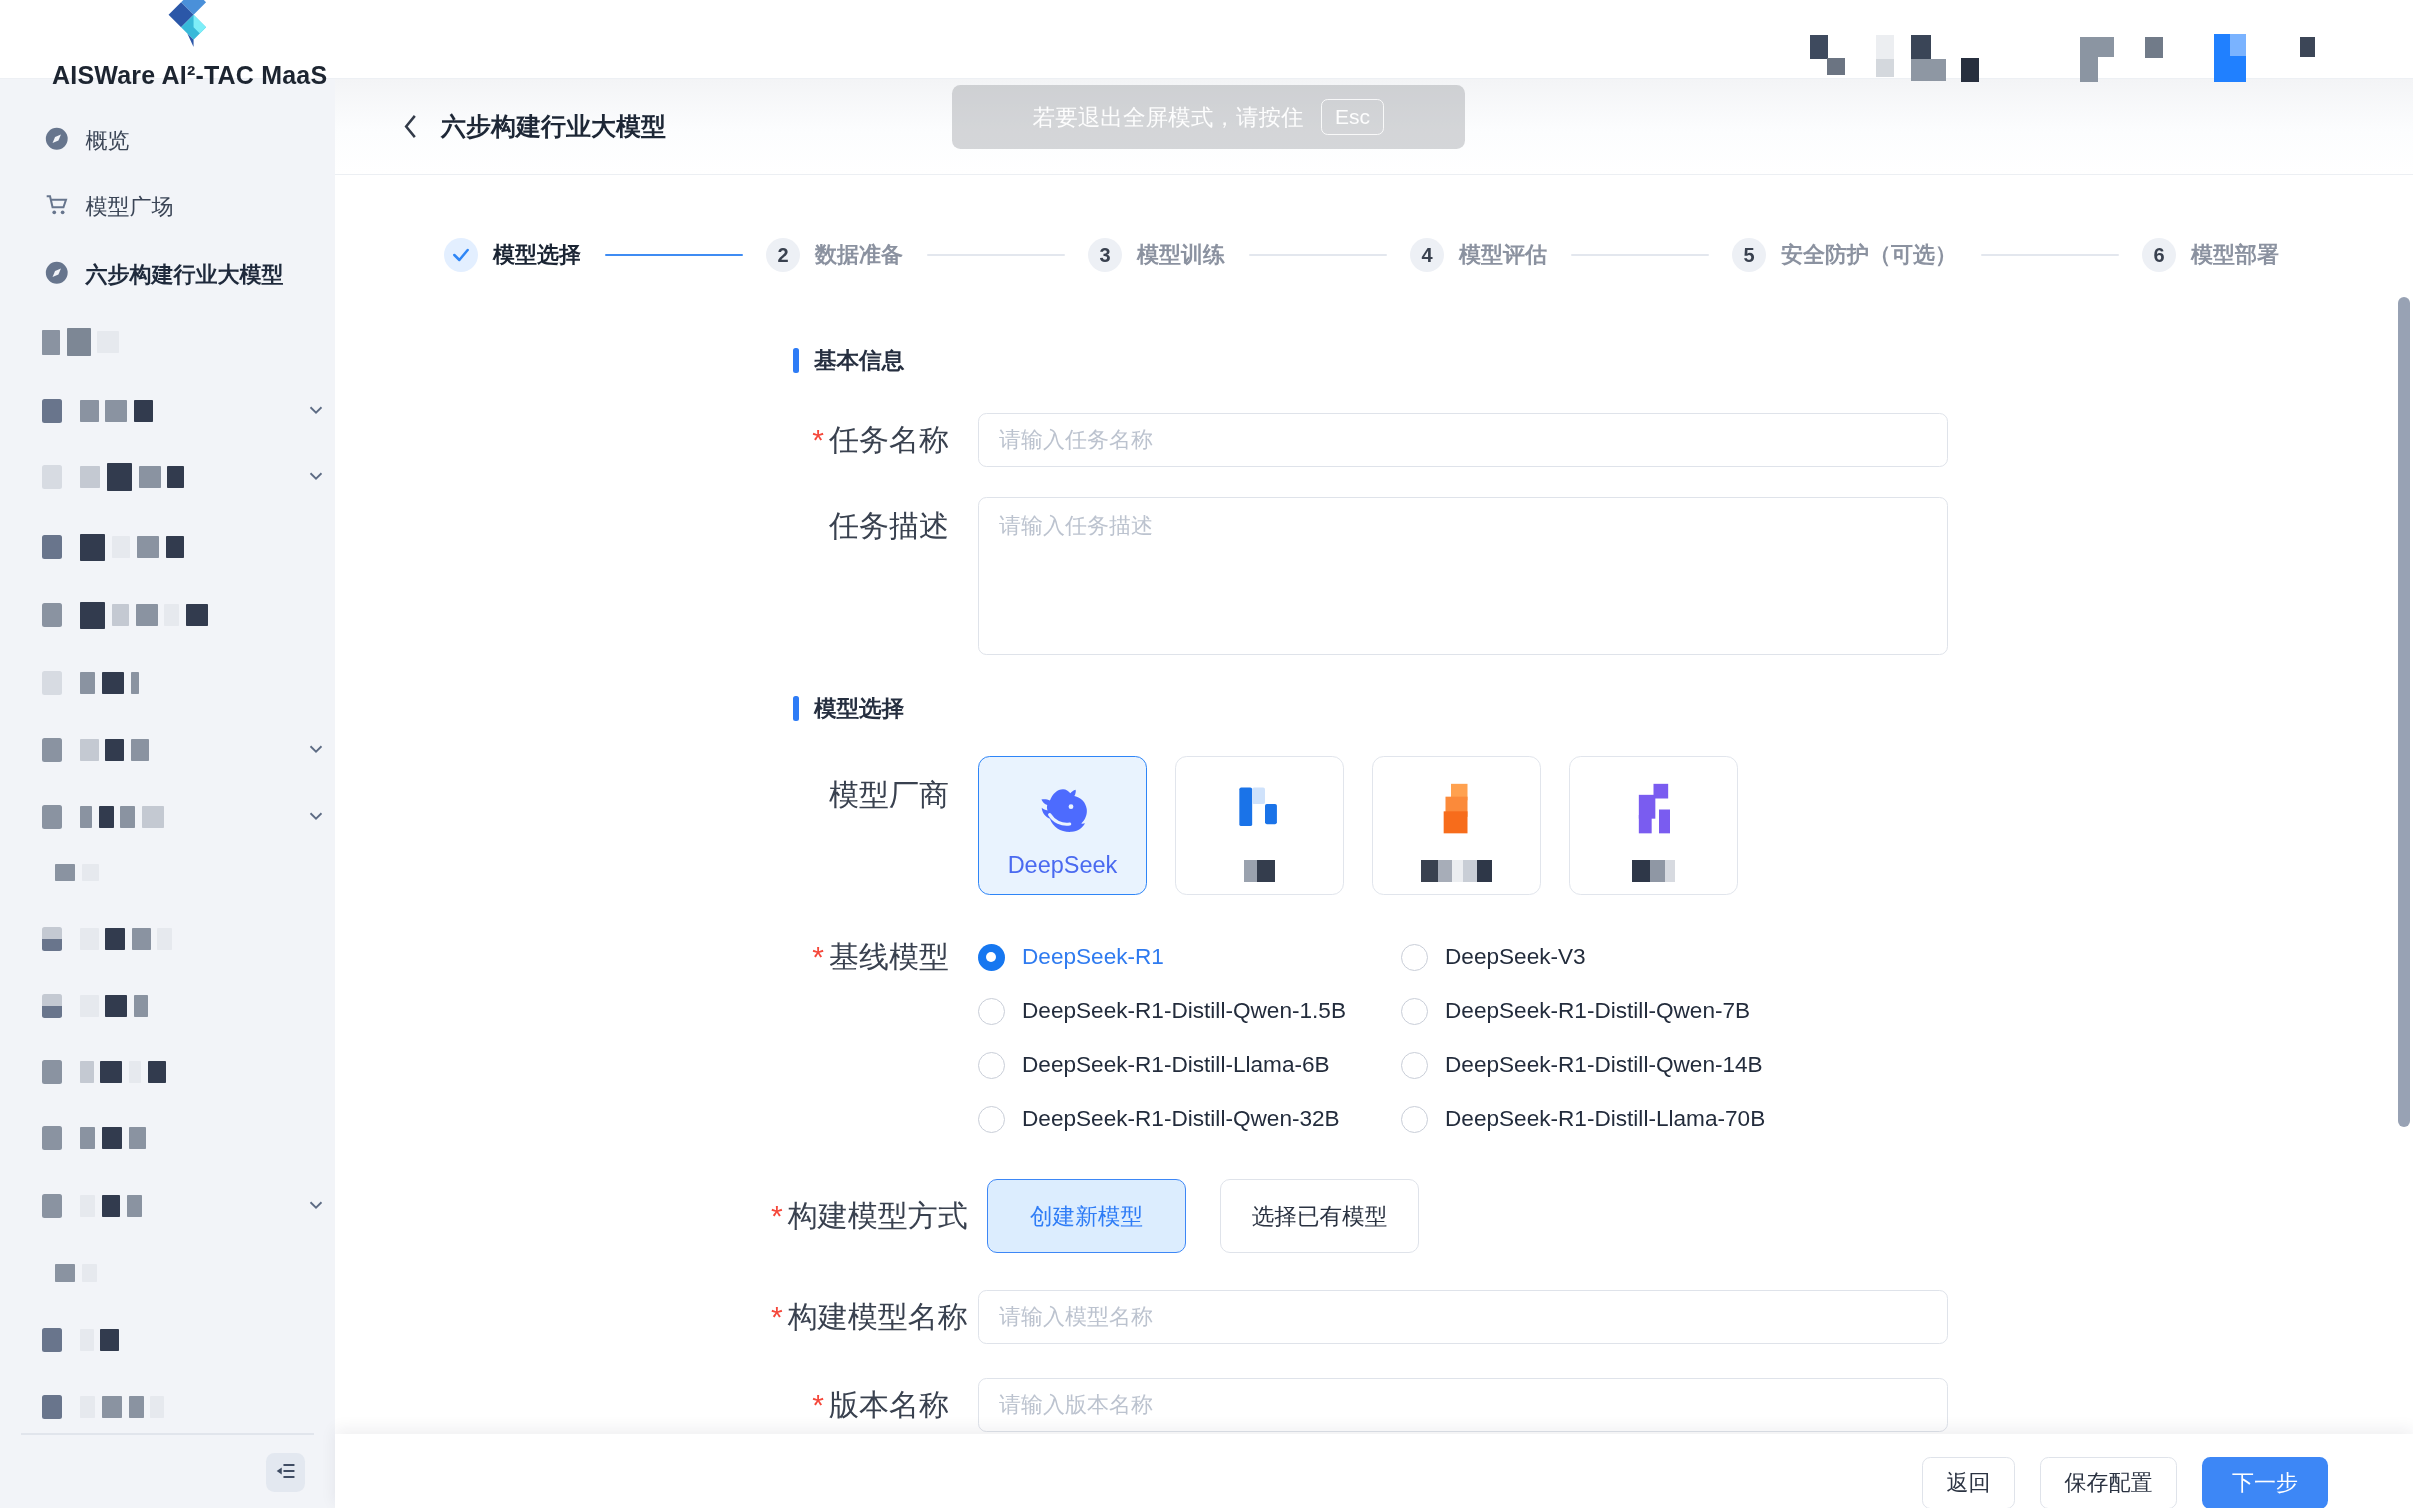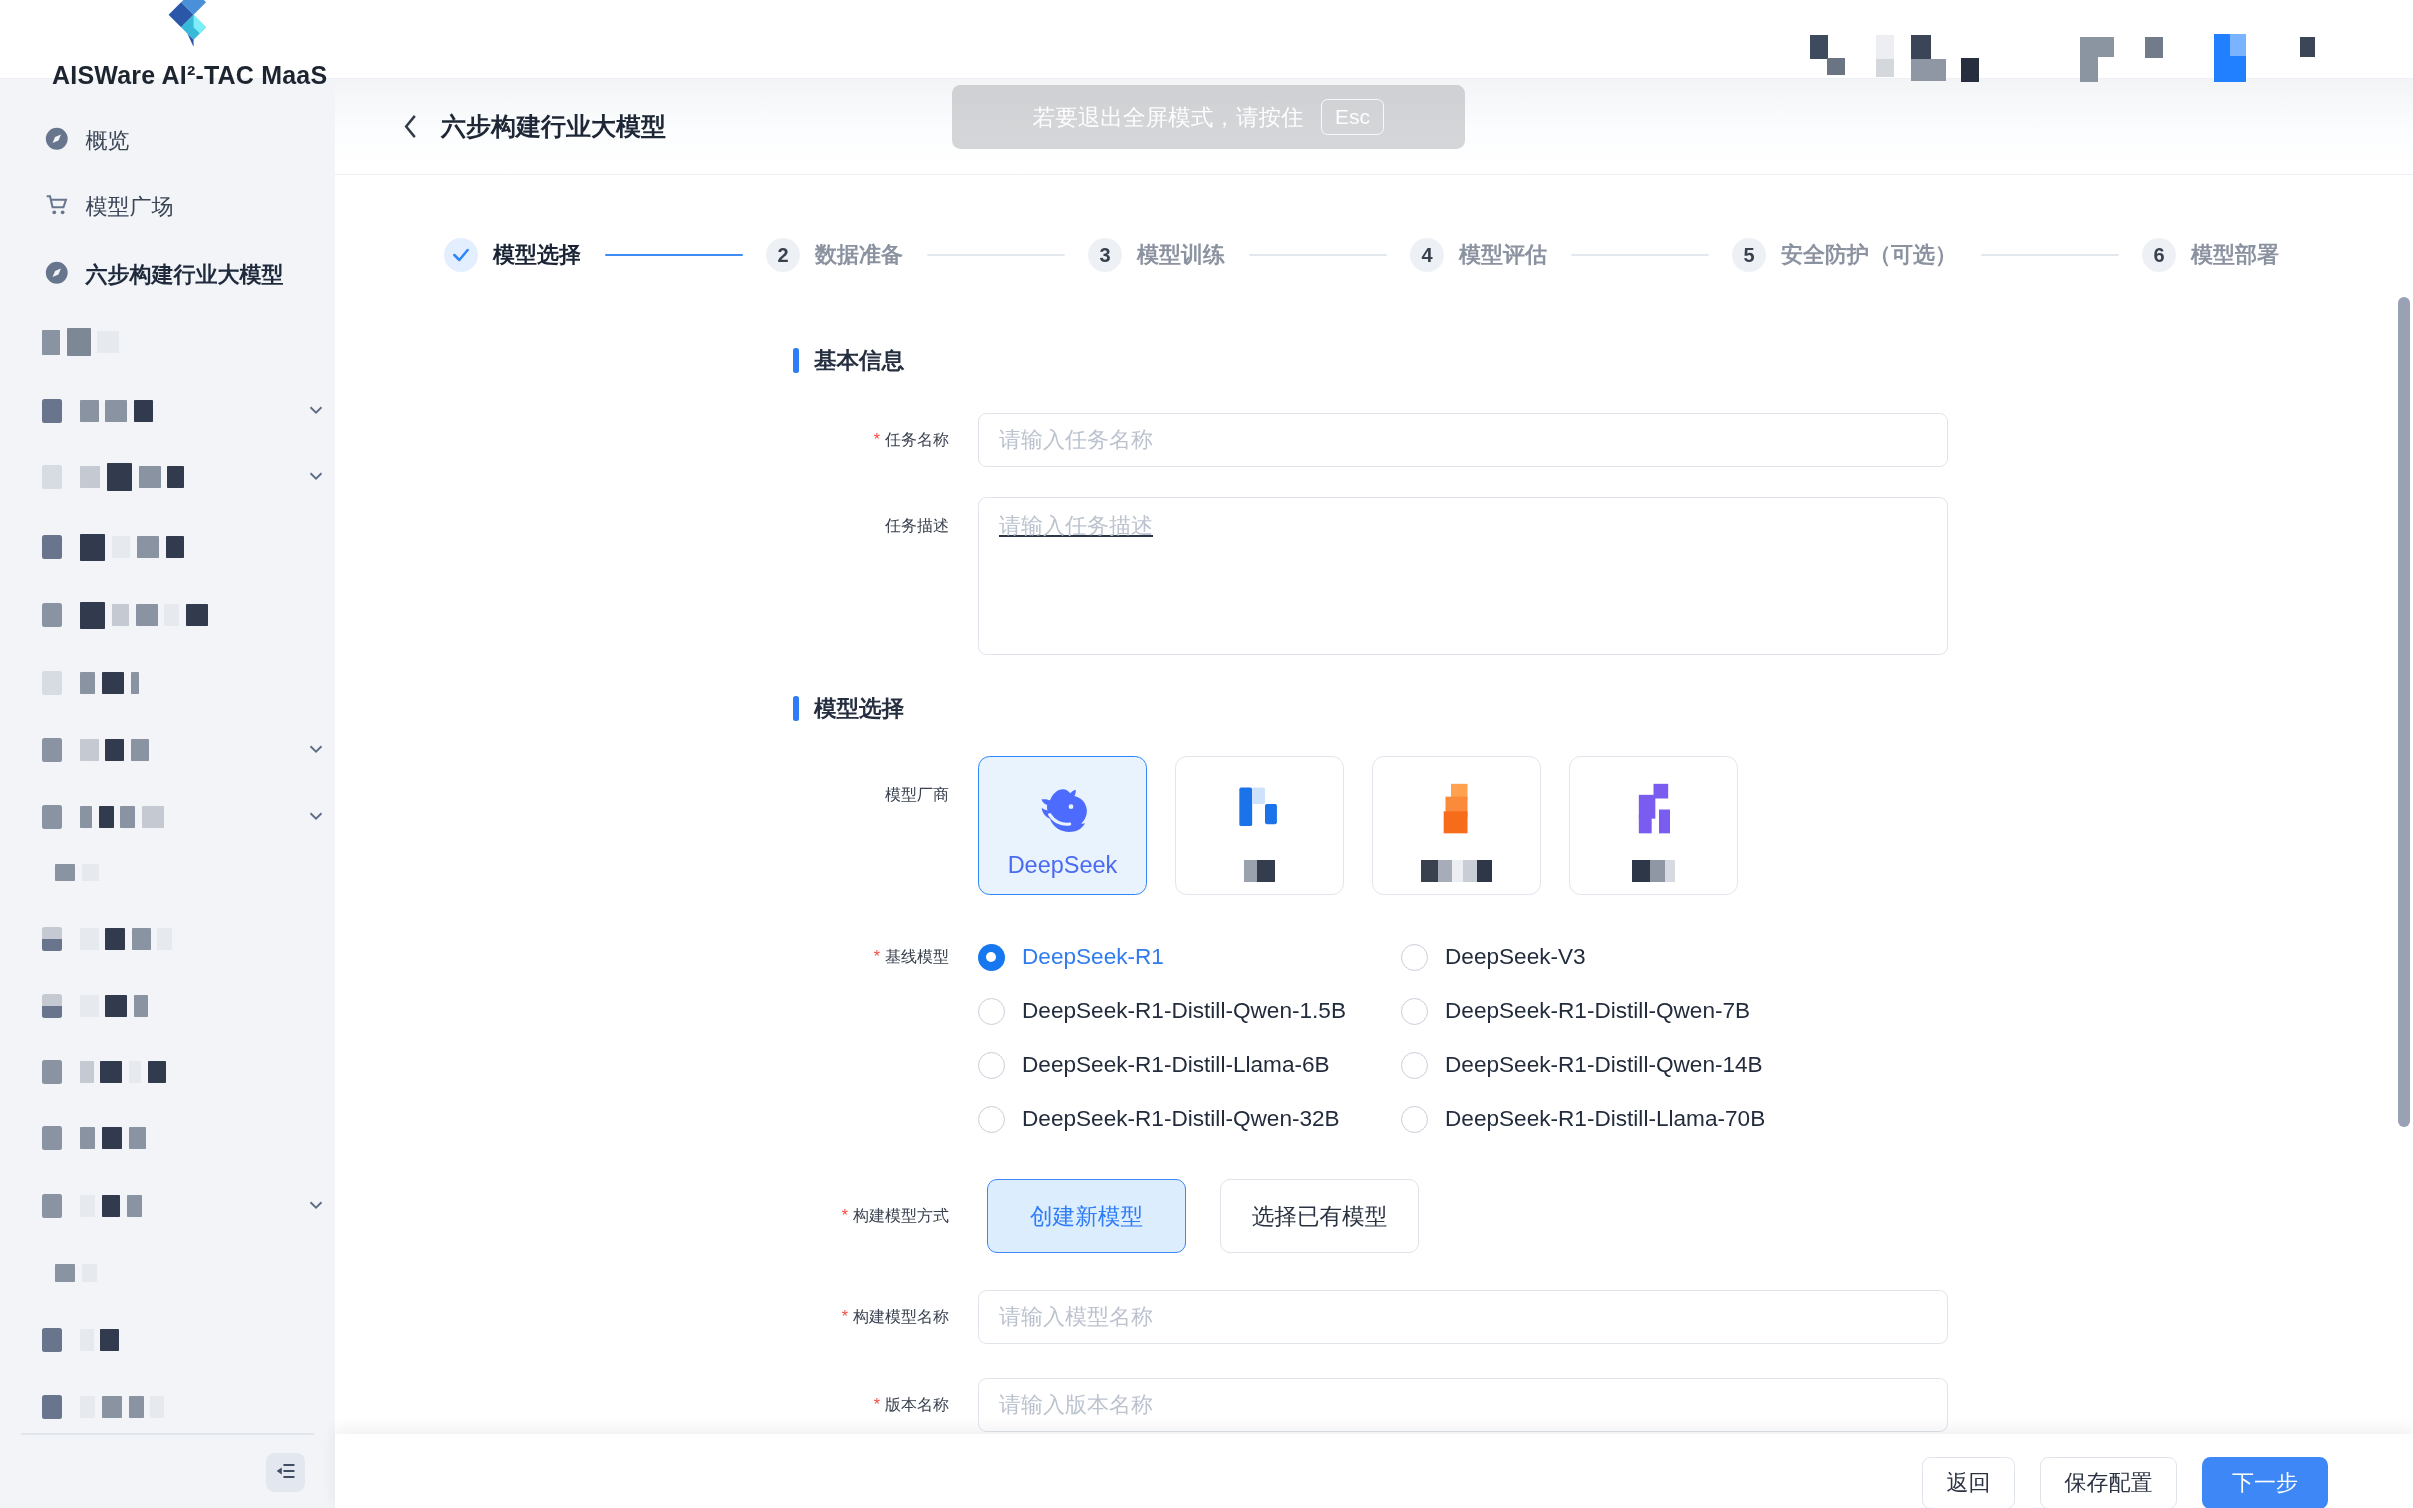--- a/index.html
+++ b/index.html
@@ -49,25 +49,25 @@
   .slabel.on{color:#1a2433;font-weight:700;}
   .slabel.off{color:#8b92a0;}
   .conn{flex:1 1 auto;height:2.5px;background:#e3e7ee;border-radius:1.7px;margin:0 23.5px;}
   .conn.blue{background:#3f8cf3;}
 
   
   .section-title{position:absolute;left:458px;display:flex;align-items:center;gap:15px;font-size:22.6px;font-weight:700;color:#262f40;}
   .bar{width:5.9px;height:25px;border-radius:2.5px;background:#2e7cf6;flex:none;}
   .frow{position:absolute;left:436px;display:flex;align-items:center;}
   .frow.top{align-items:flex-start;}
-  .flabel{width:178px;flex:none;text-align:right;font-size:16px;color:#39414f;margin-right:29px;line-height:22px;white-space:nowrap;}
+  .flabel{width:178px;flex:none;text-align:right;font-size:30px;color:#39414f;margin-right:29px;line-height:22px;white-space:nowrap;}
   .star{color:#f5483b;margin-right:5px;}
   .input{box-sizing:border-box;width:970px;height:54px;border:1.7px solid #dfe3ea;border-radius:8.4px;padding:0 20px;font-size:22px;color:#2c3545;background:#fff;outline:none;}
   .input::placeholder,.txtarea::placeholder{color:#bcc3cf;}
-  .txtarea{box-sizing:border-box;width:970px;height:158px;border:1.7px solid #dfe3ea;border-radius:8.4px;padding:13.4px 20px;font-size:22px;color:#2c3545;background:#fff;outline:none;resize:none;text-decoration:underline;}
+  .txtarea{box-sizing:border-box;width:970px;height:158px;border:1.7px solid #dfe3ea;border-radius:8.4px;padding:13.4px 20px;font-size:22px;color:#2c3545;background:#fff;outline:none;resize:none;}
 
   .cards{display:flex;gap:28px;}
   .vcard{box-sizing:border-box;width:169px;height:139px;border:1.7px solid #e1e5ec;border-radius:11.7px;background:#fff;display:flex;flex-direction:column;align-items:center;justify-content:center;cursor:pointer;}
   .vcard.sel{border-color:#2e85f7;background:#e9f3fe;}
   .vlogo{height:80px;display:flex;align-items:center;justify-content:center;}
   .vname{font-size:23.5px;color:#4a6af0;margin-top:0px;}
   .vname-px{display:flex;margin-top:10px;height:22px;}
   .vname-px i{display:block;height:22px;}
 
   .radios{display:grid;grid-template-columns:423px 423px;grid-auto-rows:34px;row-gap:20px;}

